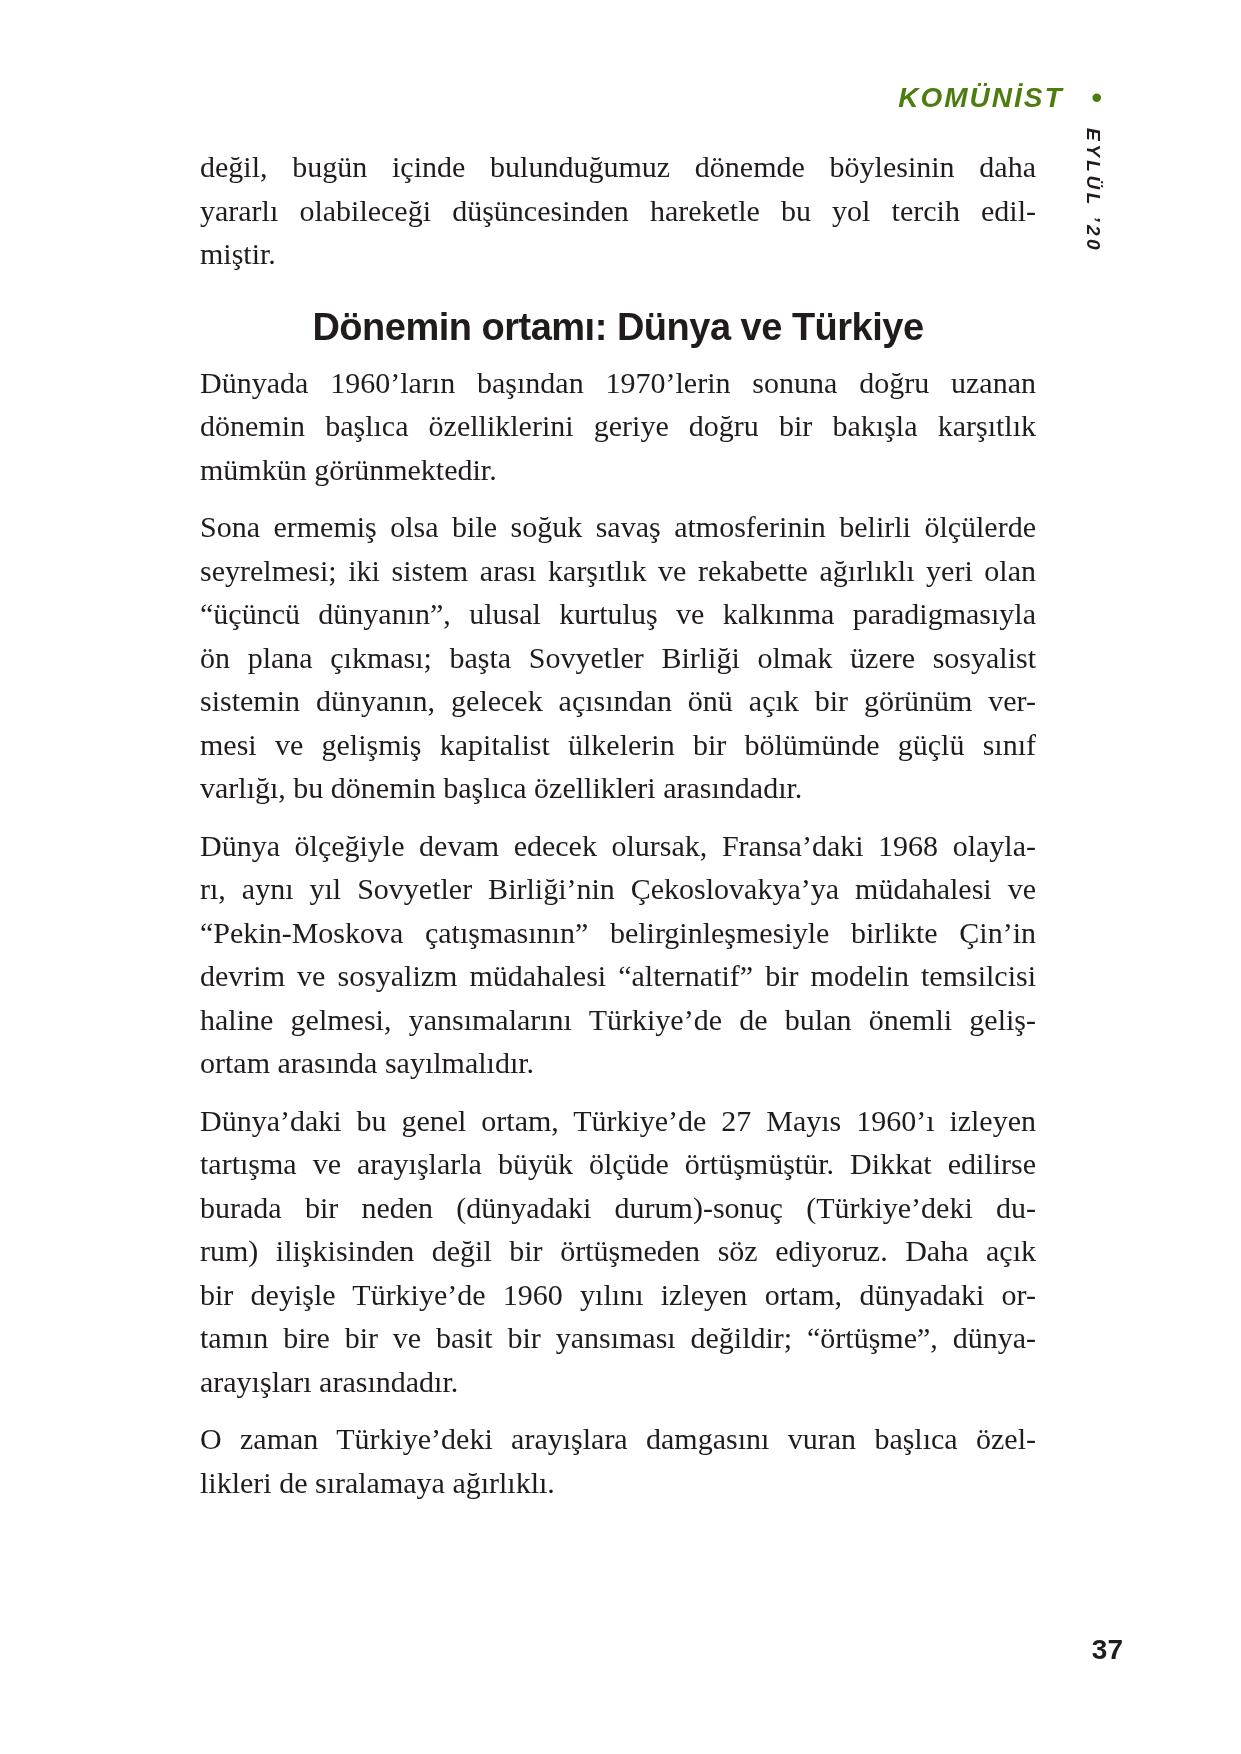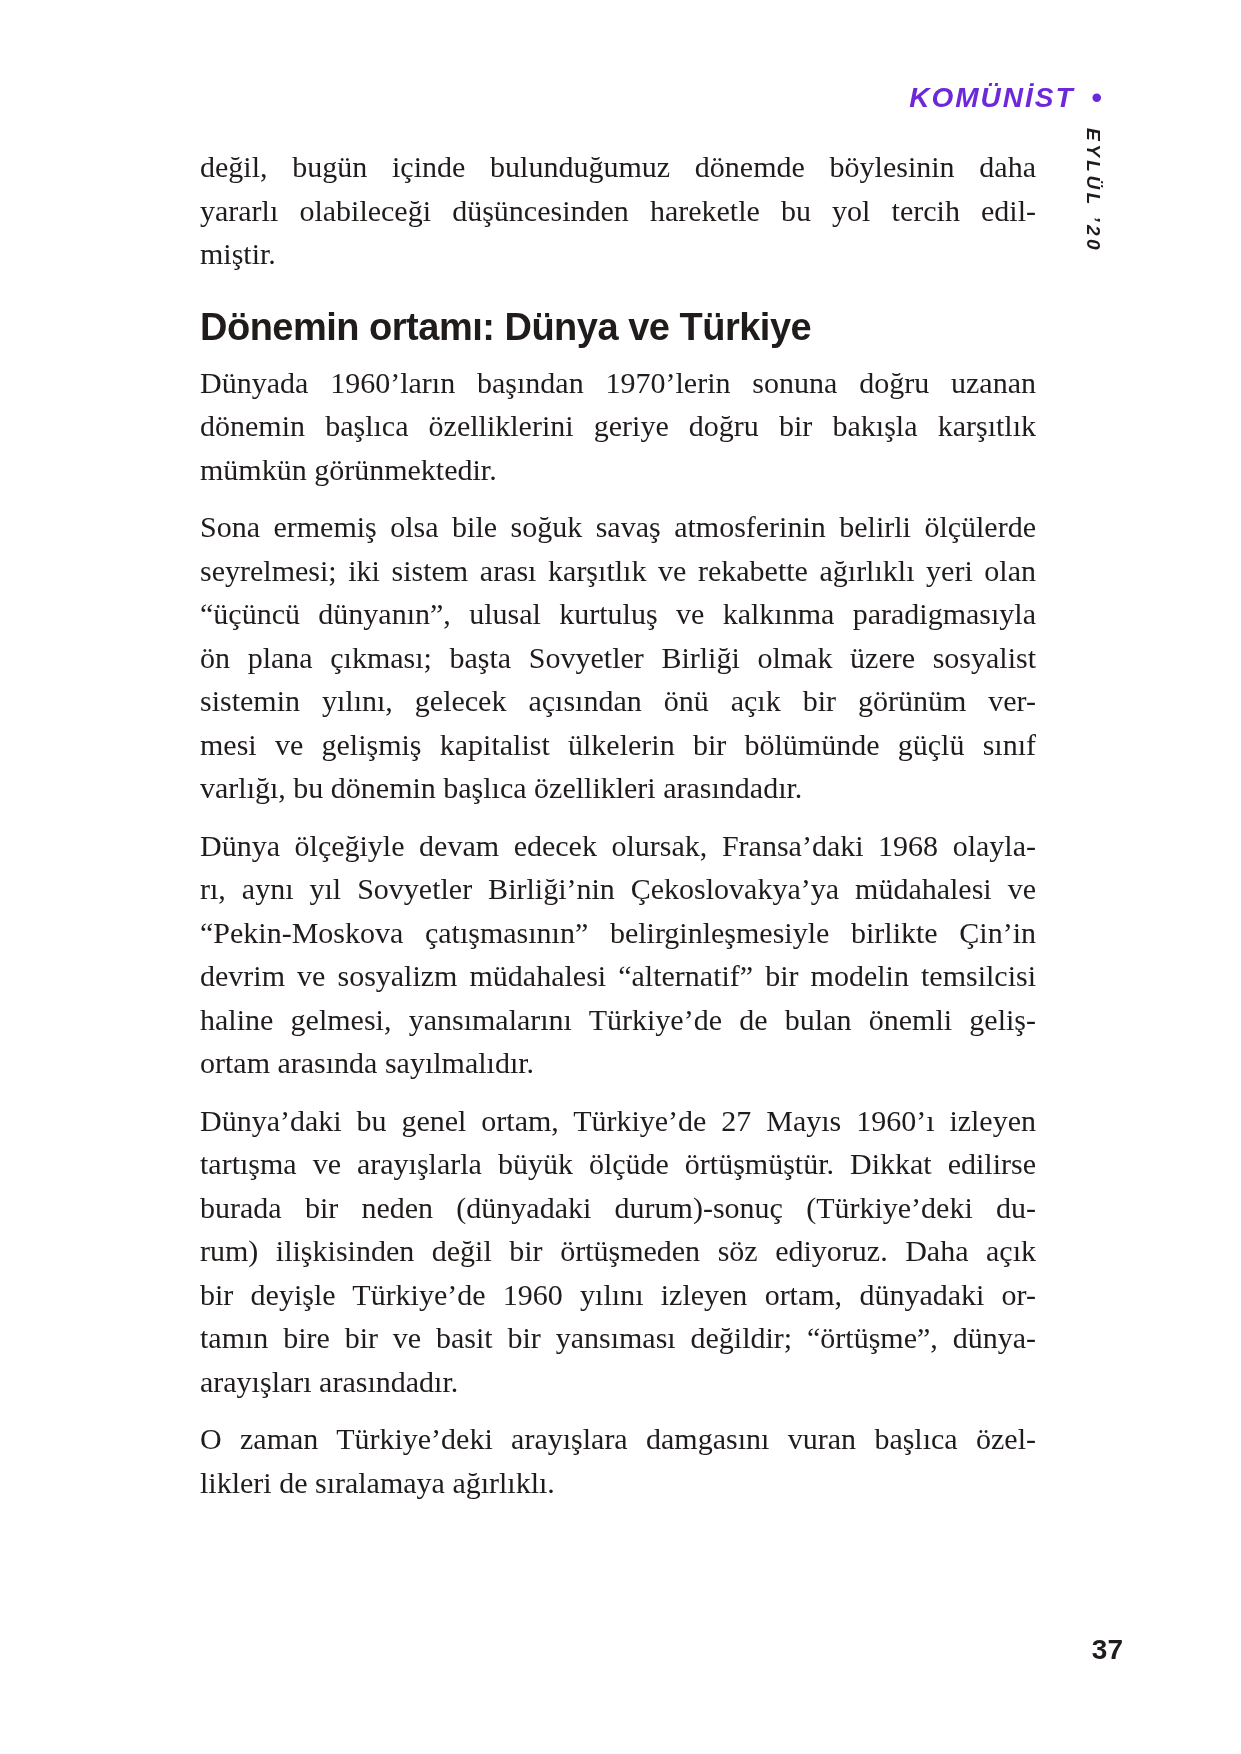--- a/index.html
+++ b/index.html
@@ -14,27 +14,27 @@
     font-family:"Liberation Serif", serif;
   }
 
   
   .running-head {
     position:absolute;
     top:82px;
     right:139px;
     display:flex;
     align-items:center;
-    gap:17px;
+    gap:28px;
     font-family:"Liberation Sans", sans-serif;
     font-weight:bold;
     font-style:italic;
     font-size:28px;
     letter-spacing:2px;
-    color:#6d28d9;
+    color:#4d7c0f;
     white-space:nowrap;
   }
   .running-head .bullet {
     font-style:normal;
     font-size:30px;
     letter-spacing:0;
     line-height:1;
   }
 
   
@@ -71,20 +71,21 @@
   .line.last { text-align-last:left; }
 
   .section-heading {
     font-family:"Liberation Sans", sans-serif;
     font-weight:700;
     font-size:38px;
     line-height:46px;
     letter-spacing:-0.5px;
     margin:28px 0 11px 0;
     color:#201c1b;
+    text-align:center;
   }
 
   
   .page-number {
     position:absolute;
     top:1634px;
     right:118px;
     font-family:"Liberation Sans", sans-serif;
     font-weight:bold;
     font-size:28px;
@@ -113,21 +114,21 @@
       <div class="paragraph">
         <div class="line">Dünyada 1960’ların başından 1970’lerin sonuna doğru uzanan</div>
         <div class="line">dönemin başlıca özelliklerini geriye doğru bir bakışla karşıtlık</div>
         <div class="line last">mümkün görünmektedir.</div>
       </div>
       <div class="paragraph">
         <div class="line">Sona ermemiş olsa bile soğuk savaş atmosferinin belirli ölçülerde</div>
         <div class="line">seyrelmesi; iki sistem arası karşıtlık ve rekabette ağırlıklı yeri olan</div>
         <div class="line">“üçüncü dünyanın”, ulusal kurtuluş ve kalkınma paradigmasıyla</div>
         <div class="line">ön plana çıkması; başta Sovyetler Birliği olmak üzere sosyalist</div>
-        <div class="line">sistemin yılını, gelecek açısından önü açık bir görünüm ver-</div>
+        <div class="line">sistemin dünyanın, gelecek açısından önü açık bir görünüm ver-</div>
         <div class="line">mesi ve gelişmiş kapitalist ülkelerin bir bölümünde güçlü sınıf</div>
         <div class="line last">varlığı, bu dönemin başlıca özellikleri arasındadır.</div>
       </div>
       <div class="paragraph">
         <div class="line">Dünya ölçeğiyle devam edecek olursak, Fransa’daki 1968 olayla-</div>
         <div class="line">rı, aynı yıl Sovyetler Birliği’nin Çekoslovakya’ya müdahalesi ve</div>
         <div class="line">“Pekin-Moskova çatışmasının” belirginleşmesiyle birlikte Çin’in</div>
         <div class="line">devrim ve sosyalizm müdahalesi “alternatif” bir modelin temsilcisi</div>
         <div class="line">haline gelmesi, yansımalarını Türkiye’de de bulan önemli geliş-</div>
         <div class="line last">ortam arasında sayılmalıdır.</div>

